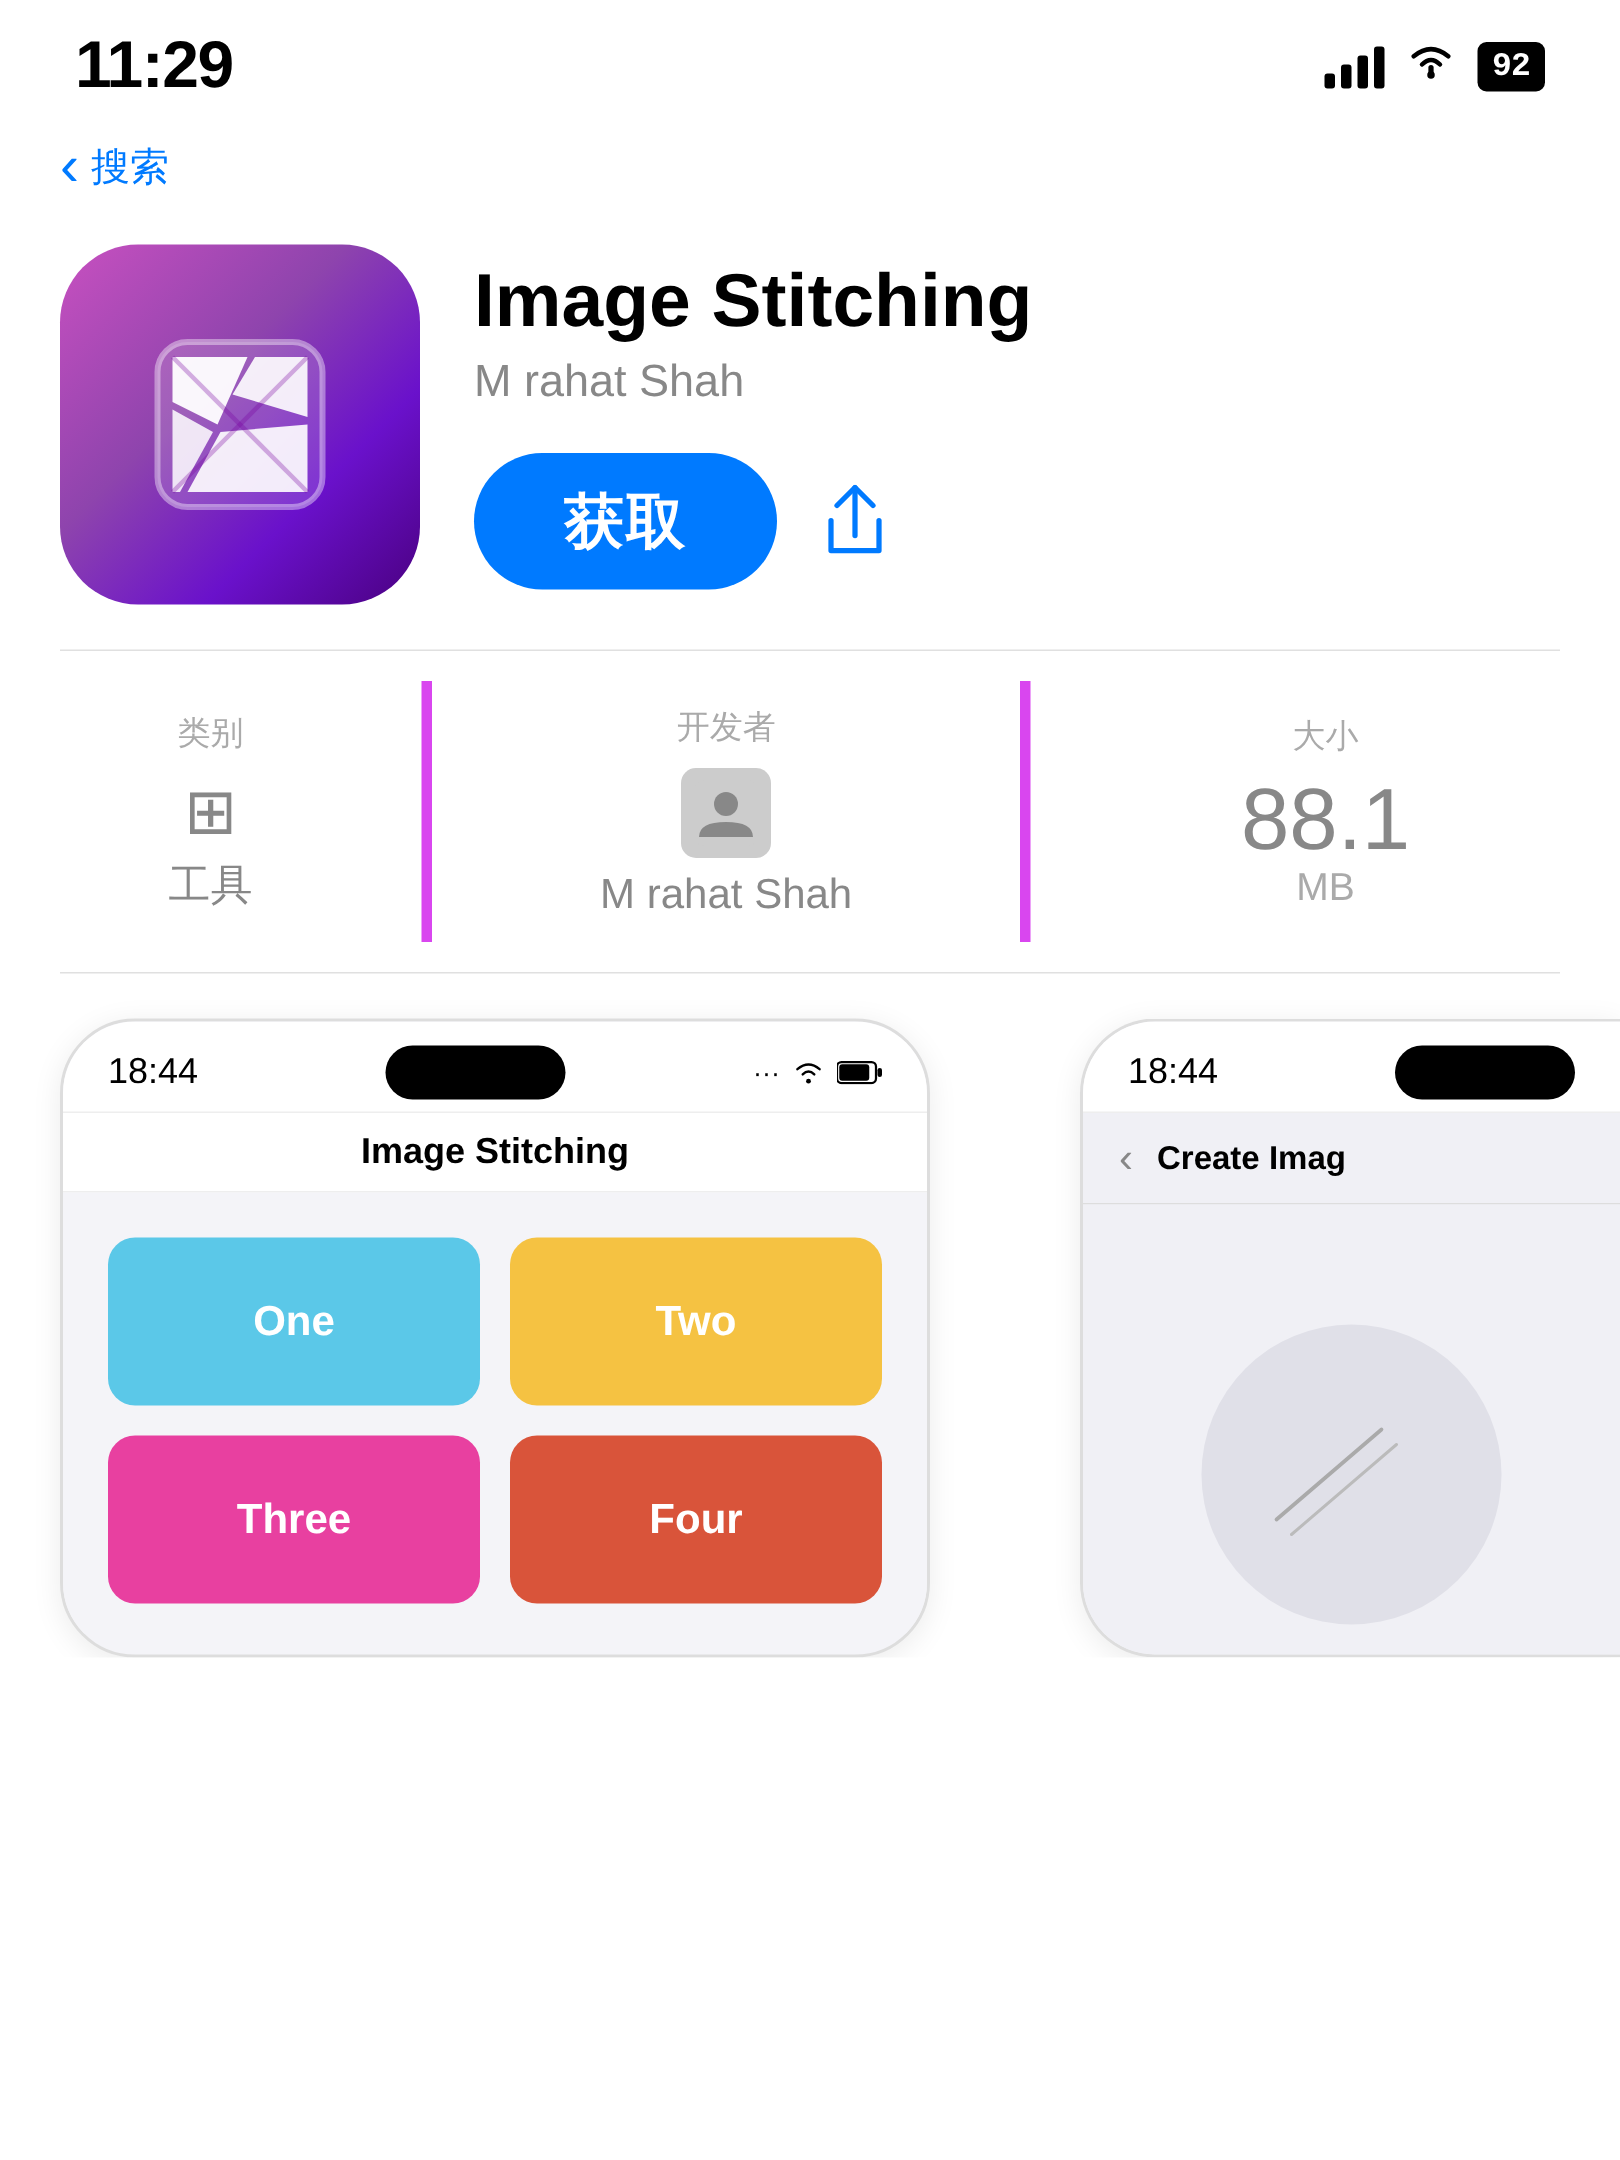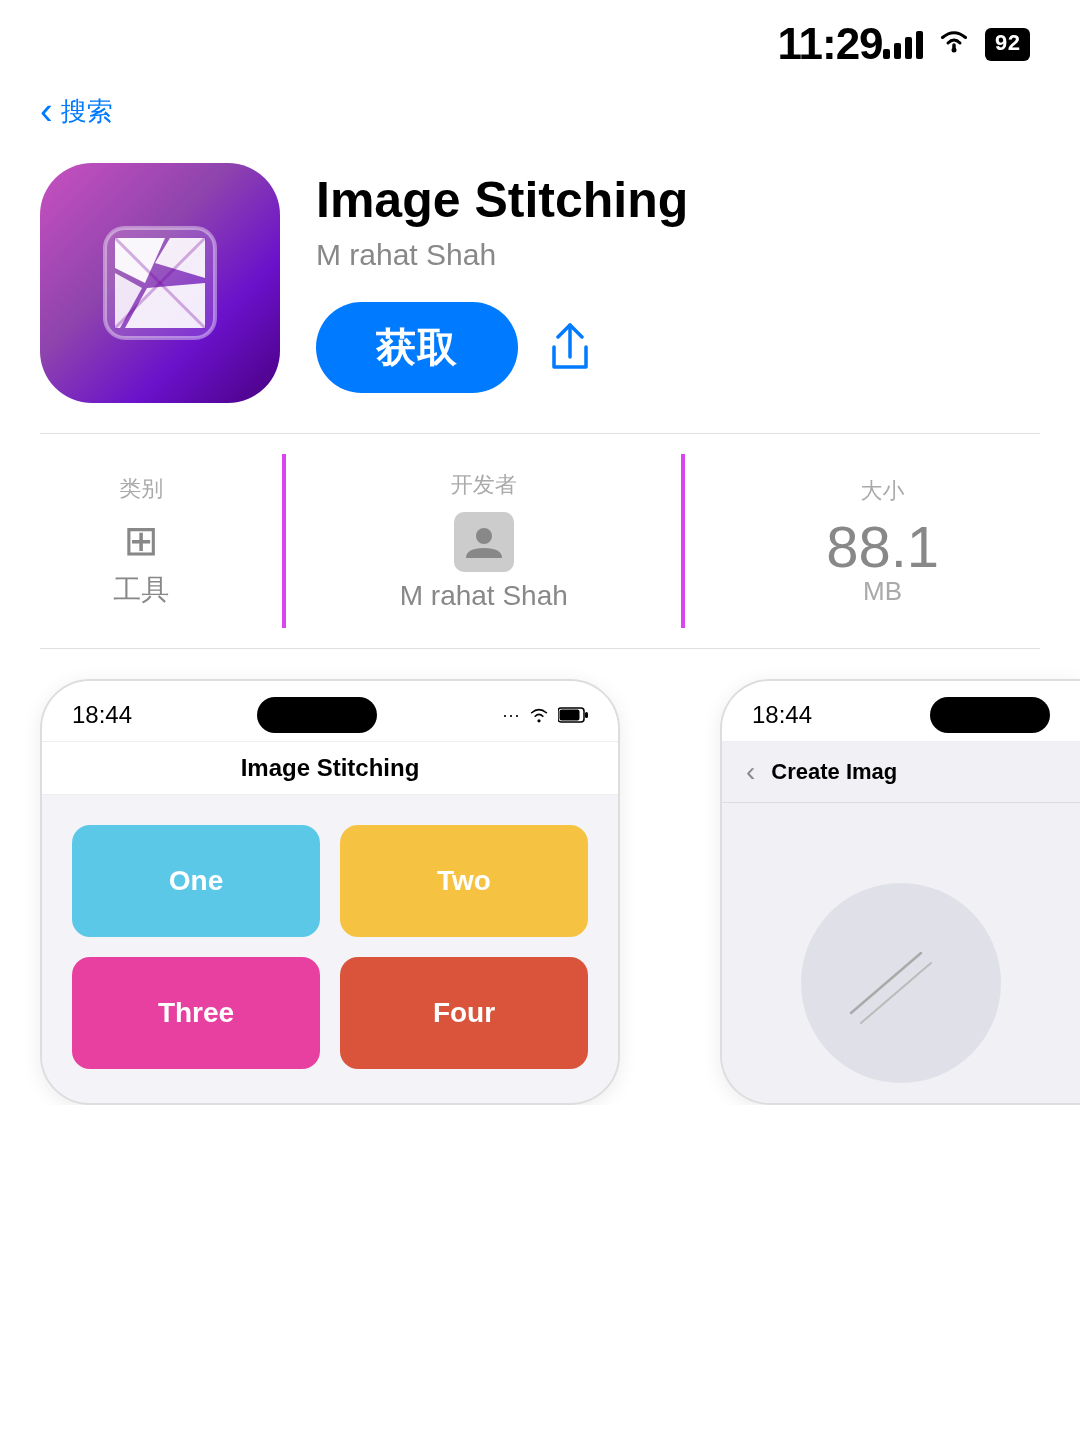--- a/index.html
+++ b/index.html
@@ -8,25 +8,24 @@
       width: 1080px;
       min-height: 1440px;
       background: #ffffff;
       font-family: -apple-system, 'SF Pro Display', 'Helvetica Neue', Arial, sans-serif;
       overflow-x: hidden;
     }
 
     
     .status-bar {
       display: flex;
-      justify-content: flex-end;
+      justify-content: space-between;
       align-items: center;
       padding: 18px 50px 10px 50px;
       height: 80px;
-      margin-left: 40px;
     }
     .status-time {
       font-size: 44px;
       font-weight: 600;
       color: #000;
       letter-spacing: -1px;
     }
     .status-icons {
       display: flex;
       align-items: center;
@@ -156,21 +155,21 @@
       padding: 20px 0;
       overflow: hidden;
     }
     .info-item {
       flex: 1;
       display: flex;
       flex-direction: column;
       align-items: center;
       justify-content: center;
       padding: 16px 10px;
-      border-right: 4px solid #d946ef;
+      border-right: 7px solid #d946ef;
       position: relative;
     }
     .info-item:first-child {
       flex: 0.7;
     }
     .info-item:last-child {
       border-right: none;
     }
     .info-label {
       font-size: 22px;

